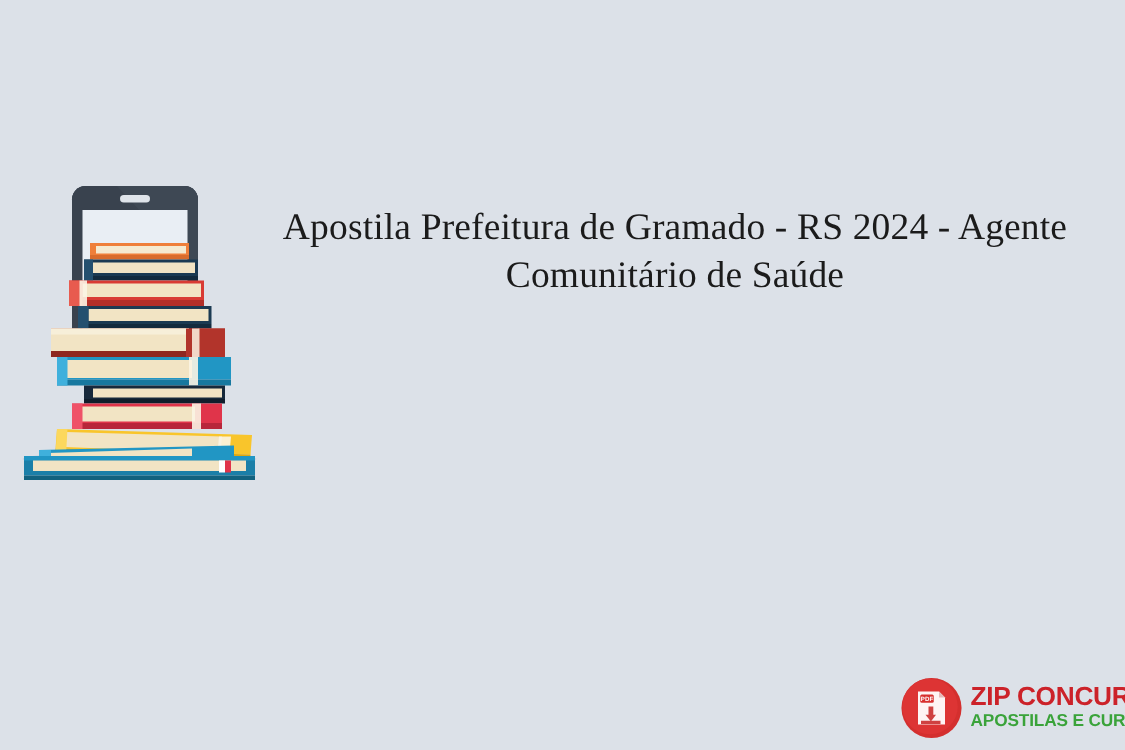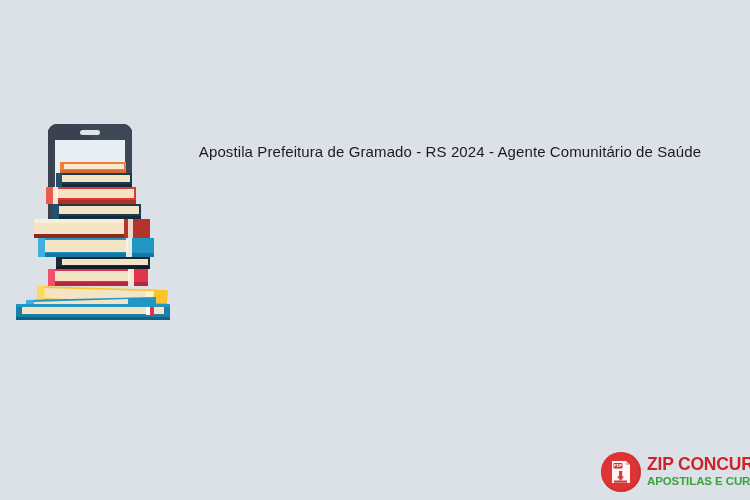--- a/index.html
+++ b/index.html
@@ -39,22 +39,22 @@
 
   
   #title-block {
     position: absolute;
     left: 160px;
     top: 136px;
     width: 580px;
     text-align: center;
   }
   #title-text {
-    font-family: Liberation Sans, sans-serif;
-    font-size: 15px;
+    font-family: Liberation Serif, serif;
+    font-size: 25px;
     line-height: 32px;
     color: #1b1b1b;
     font-weight: 400;
     letter-spacing: 0.1px;
   }
 
   
   #logo {
     position: absolute;
     left: 600px;

